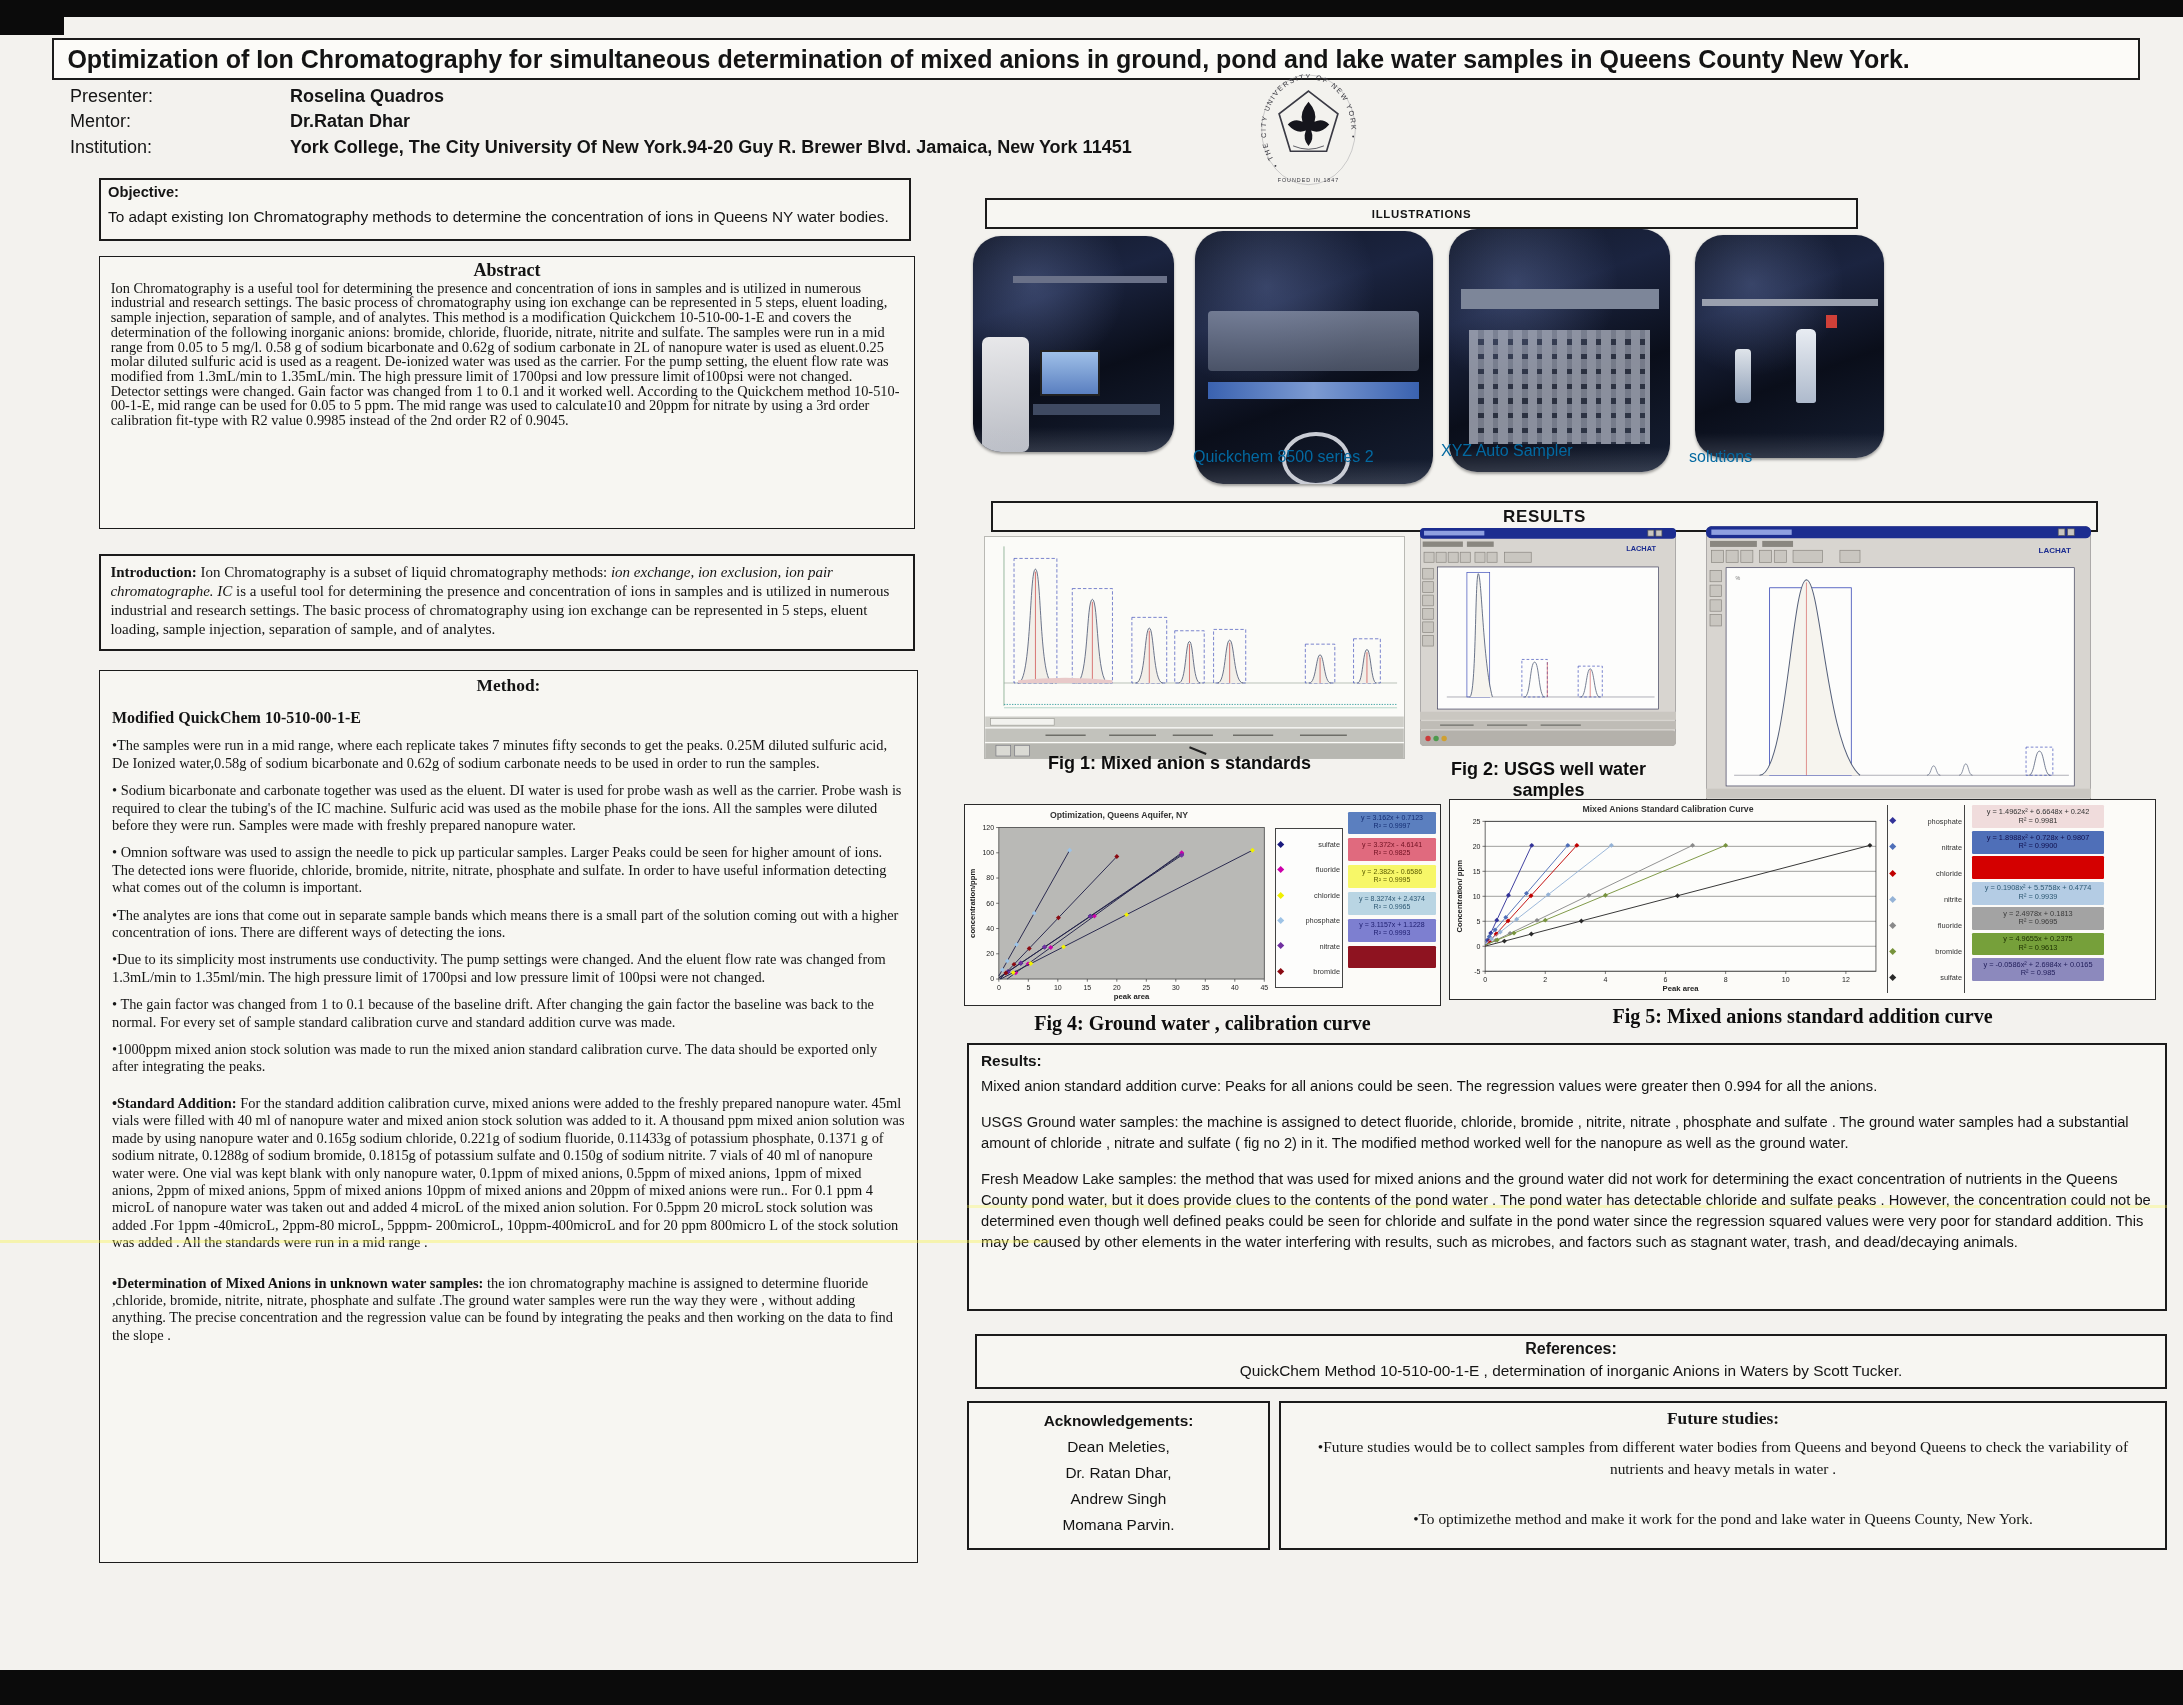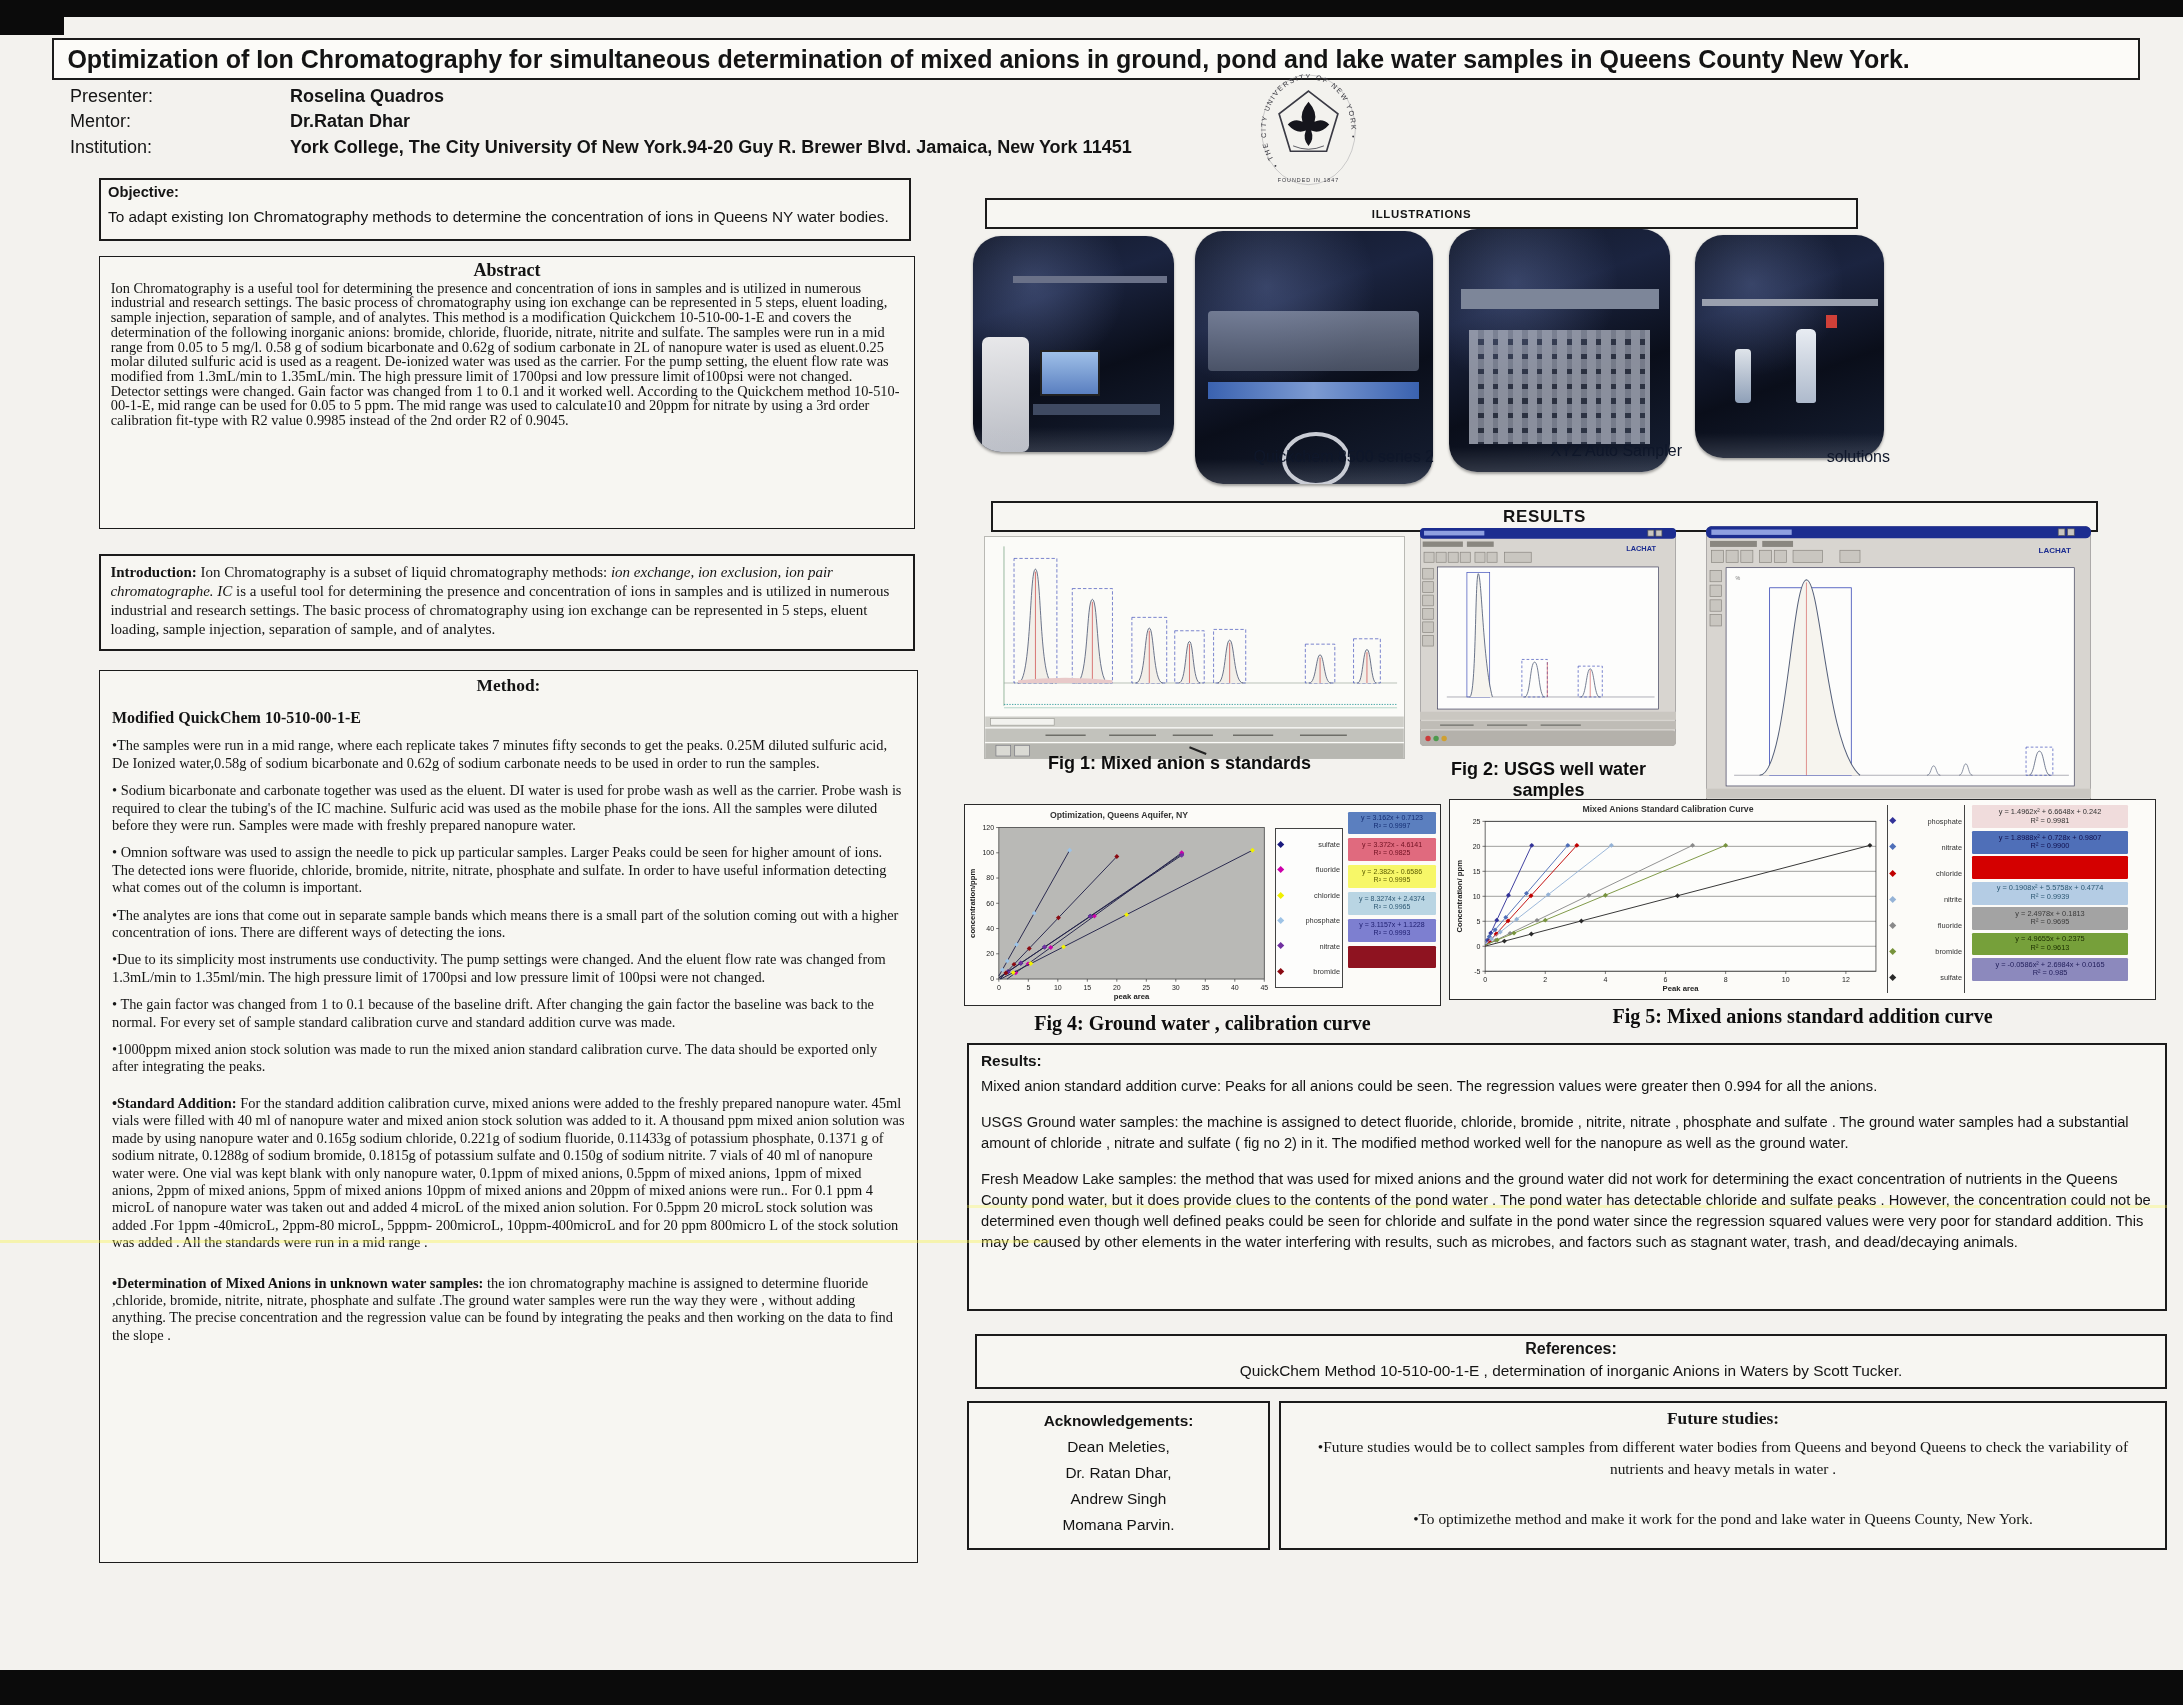--- a/index.html
+++ b/index.html
@@ -29,21 +29,21 @@
   #method-box p.bullet b{font-weight:700;}
   
   #illus-header{left:985px;top:198px;width:873px;height:31px;display:flex;align-items:center;justify-content:center;}
   #illus-header span{font-size:11.4px;font-weight:700;letter-spacing:0.7px;}
   .photo{position:absolute;border-radius:28px;background:
      radial-gradient(circle at 30% 22%, rgba(130,150,210,0.30), transparent 42%),
      linear-gradient(160deg,#121828 0%,#1b2440 30%,#0a0e1a 62%,#161f33 100%);
      box-shadow:0 1.3px 2.7px rgba(0,0,0,0.35);overflow:hidden;}
   .photo::after{content:'';position:absolute;left:0;right:0;bottom:0;height:25.5px;background:linear-gradient(transparent,rgba(200,205,215,0.18));}
   .ph{position:absolute;}
-  .photo-caption{position:absolute;font-size:16px;text-align:right;color:#0f172a;}
+  .photo-caption{position:absolute;font-size:16px;text-align:left;color:#0369a1;}
   #results-header{left:991px;top:501px;width:1107px;height:31px;display:flex;align-items:center;justify-content:center;}
   #results-header span{font-size:17px;font-weight:700;letter-spacing:0.7px;}
   .figcap{position:absolute;font-size:18px;font-weight:700;text-align:center;color:#0d0d0d;}
   .figcap.serifcap{font-family:"Liberation Serif",serif;font-size:20px;}
   .chartbox{position:absolute;border:1.3px solid #2a2a2a;background:#fcfbf8;box-sizing:border-box;}
   .chart-title{position:absolute;width:100%;text-align:center;font-size:8.7px;font-weight:700;color:#333;}
   .legend-col{position:absolute;display:flex;flex-direction:column;justify-content:space-around;border:0.7px solid #444;background:#fdfdfc;box-sizing:border-box;padding:2.7px 2px;}
   .legend-item{display:flex;align-items:center;gap:3.4px;font-size:7.4px;color:#333;justify-content:space-between;}
   .legend-item .mk{width:5.4px;height:5.4px;display:inline-block;transform:rotate(45deg);flex:none;}
   .eq-col{position:absolute;display:flex;flex-direction:column;gap:4px;}
@@ -556,21 +556,21 @@
         </div>
       <div class="legend-item">
           <span class="mk" style="background: rgb(119, 147, 60);"></span>
           <span>bromide</span>
         </div>
       <div class="legend-item">
           <span class="mk" style="background: rgb(42, 42, 42);"></span>
           <span>sulfate</span>
         </div>
     </div>
-    <div class="eq-col" style="left:522px;top:5.4px;width:156px;gap:2.7px;">
+    <div class="eq-col" style="left:522px;top:5.4px;width:132px;gap:2.7px;">
       <div class="eqbox" style="font-size: 7.4px; background: rgb(240, 220, 220); color: rgb(51, 51, 51);">
           <div>y = 1.4962x² + 6.6648x + 0.242</div>
           <div>R² = 0.9981</div>
         </div>
       <div class="eqbox" style="font-size: 7.4px; background: rgb(79, 111, 184); color: rgb(16, 16, 78);">
           <div>y = 1.8988x² + 0.728x + 0.9807</div>
           <div>R² = 0.9900</div>
         </div>
       <div class="eqbox" style="font-size: 7.4px; background: rgb(212, 0, 0); color: rgb(106, 0, 0);">
           <div></div>

